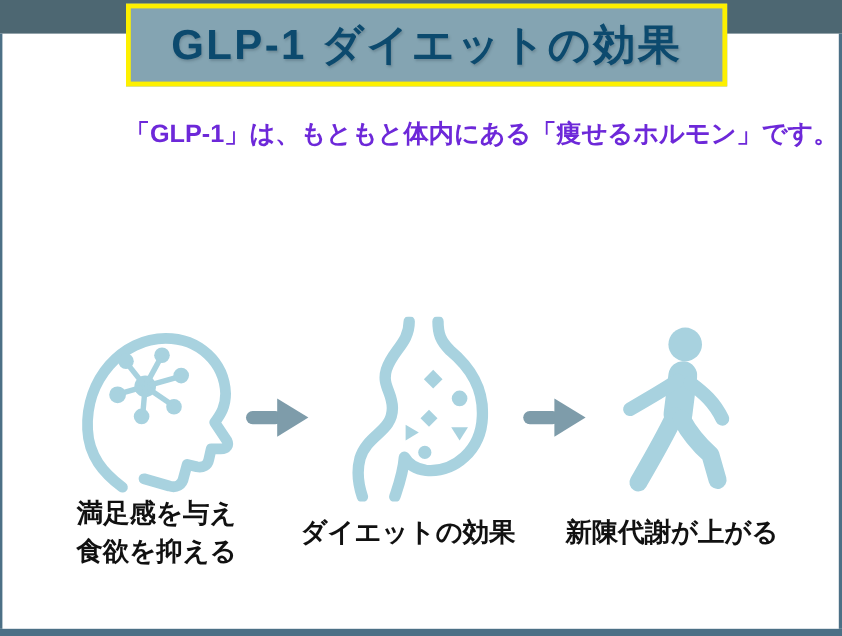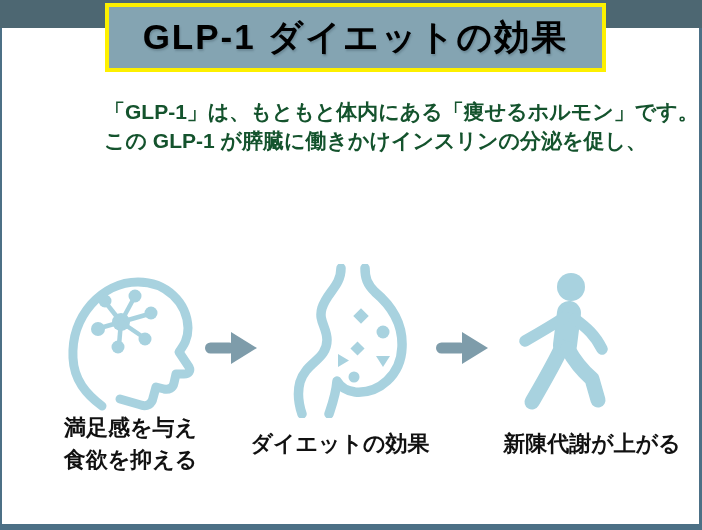--- a/index.html
+++ b/index.html
@@ -18,68 +18,67 @@
   .frame-left   { position: absolute; left: 0; top: 28px; width: 2px; height: 496px; }
   .frame-right  { position: absolute; left: 699px; top: 28px; width: 3px; height: 496px; }
 
   
   .banner {
     position: absolute; left: 105px; top: 3px; width: 501px; height: 69px;
     border: 4px solid #fdf000;
     display: flex; align-items: center; justify-content: center;
   }
   .banner .title {
-    color: #000000; font-size: 35px; font-weight: 700; letter-spacing: 2px;
+    color: #0c4a6e; font-size: 35px; font-weight: 700; letter-spacing: 2px;
     text-shadow: 1px 2px 2px rgba(40,60,70,0.25);
     white-space: nowrap;
     text-align: right;
   }
 
   
   .lead {
     position: absolute; left: 104px; top: 97px; width: 520px;
-    font-size: 21px; font-weight: 700; color: #14532d;
+    font-size: 21px; font-weight: 700; color: #6d28d9;
     line-height: 29px; letter-spacing: 0px; white-space: nowrap;
   }
   .lead p { margin: 0; }
 
   
   .icon-head    { position: absolute; left: 58px;  top: 271px; width: 148px; height: 142px; }
   .arrow-1      { position: absolute; left: 203px; top: 329px; width: 56px;  height: 38px; }
   .icon-stomach { position: absolute; left: 281px; top: 264px; width: 126px; height: 154px; }
   .arrow-2      { position: absolute; left: 434px; top: 329px; width: 56px;  height: 38px; }
   .icon-person  { position: absolute; left: 505px; top: 271px; width: 126px; height: 146px; }
 
   
   .caption {
     position: absolute; text-align: center; font-weight: 700; color: #111111;
     font-size: 22px; line-height: 32px; white-space: nowrap;
   }
   .caption-1 { left: 48px;  top: 412px; width: 165px; }
   .caption-2 { left: 230px; top: 428px; width: 220px; }
-  .caption-3 { left: 496px; top: 428px; width: 192px; font-family: Liberation Serif, serif; }
+  .caption-3 { left: 464px; top: 428px; width: 192px; font-family: Liberation Serif, serif; }
   .caption span { display: block; }
 </style>
 </head>
 <body>
 
 <div class="page">
 
   <div class="frame-top" style="background:#4d6772"></div>
   <div class="frame-bottom" style="background:#4c7086"></div>
   <div class="frame-left" style="background:#4c7086"></div>
   <div class="frame-right" style="background:#4c7086"></div>
 
   <div class="banner" style="background:#84a4b2">
     <div class="title">GLP-1 ダイエットの効果</div>
   </div>
 
   <div class="lead">
     <p>「GLP-1」は、もともと体内にある「痩せるホルモン」です。</p>
-    <p>この GLP-1 が膵臓に働きかけインスリンの分泌を促し、</p>
   </div>
 
   <svg class="icon-head" viewBox="0 0 148 140">
     <g fill="none" stroke="#a8d2df" stroke-width="9" stroke-linecap="round" stroke-linejoin="round">
       <path d="M 44 134 C 28 122, 16 108, 15 86 C 13 44, 44 10, 80 10 C 108 10, 129 30, 130 56
                C 130 67, 126 73, 121 80 L 131 95 C 133 99, 131 102, 126 102 L 118 102
                L 116 111 C 115 116, 111 118, 106 117 L 98 115 L 95 126 C 94 132, 89 135, 83 133 L 62 127"></path>
     </g>
     <g fill="#a8d2df">
       <circle cx="63" cy="50" r="9"></circle>

